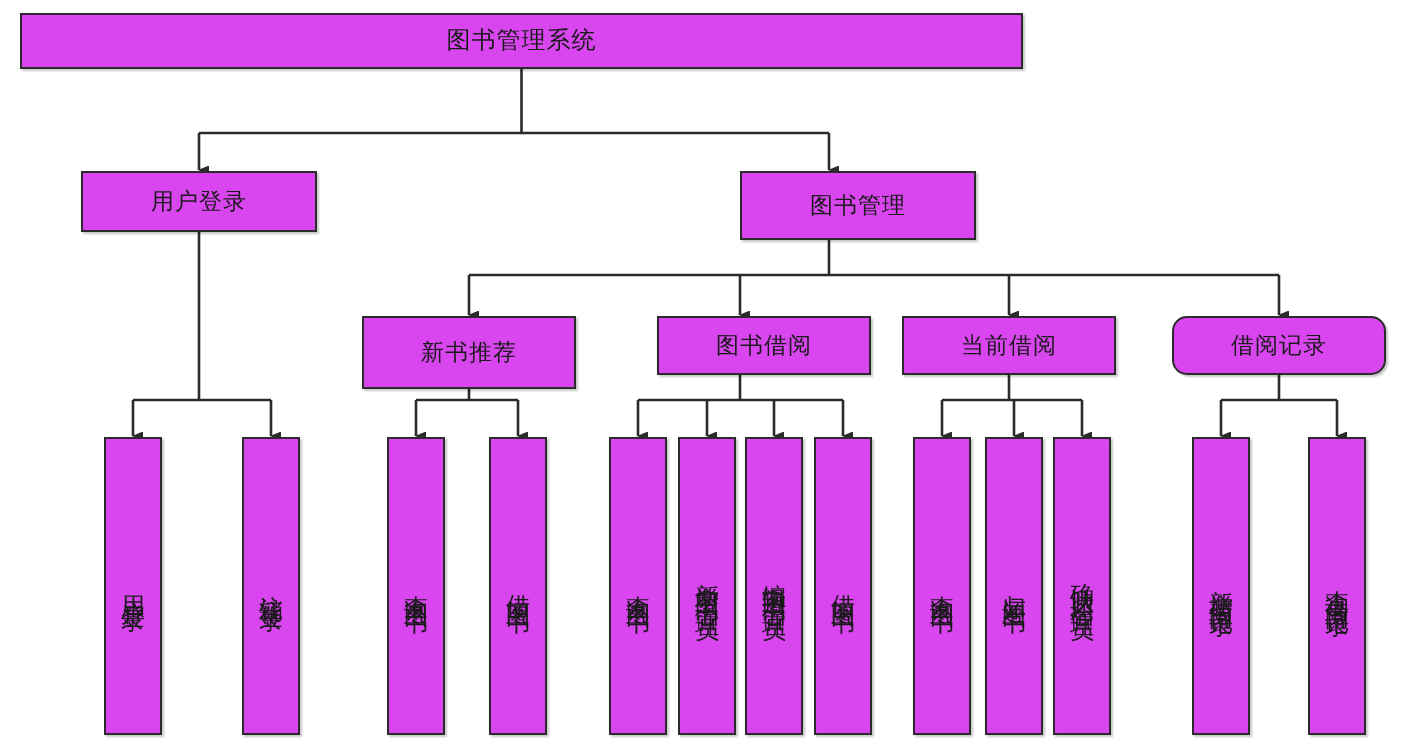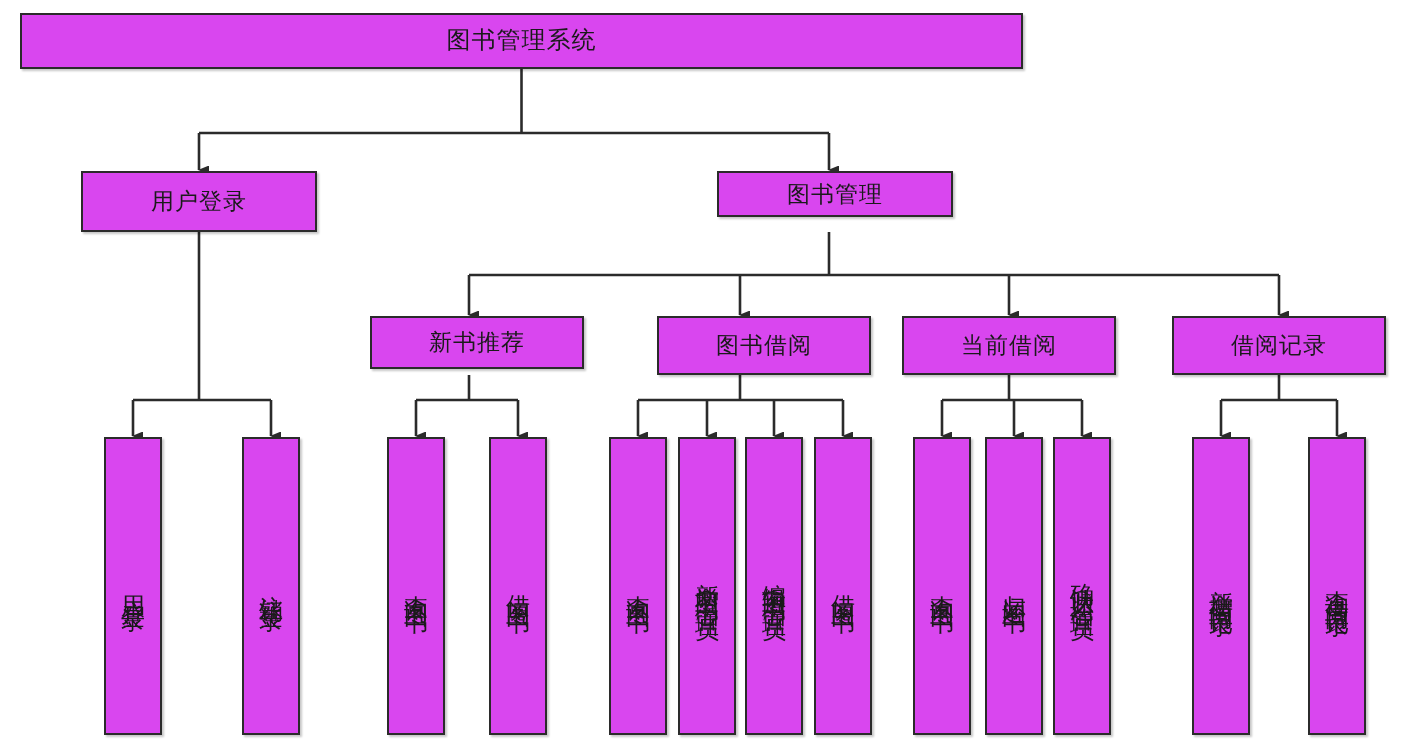--- a/index.html
+++ b/index.html
@@ -118,33 +118,33 @@
       </g>
   </svg>
 
   <div id="nodes">
       <div class="node h root" style="left: 20px; top: 13px; width: 1003px; height: 56px;">
         <span class="label">图书管理系统</span>
       </div>
       <div class="node h" style="left: 81px; top: 171px; width: 236px; height: 61px;">
         <span class="label">用户登录</span>
       </div>
-      <div class="node h" style="left: 717px; top: 171px; width: 236px; height: 46px;">
+      <div class="node h" style="left: 740px; top: 171px; width: 236px; height: 69px;">
         <span class="label">图书管理</span>
       </div>
-      <div class="node h" style="left: 370px; top: 316px; width: 214px; height: 53px;">
+      <div class="node h" style="left: 362px; top: 316px; width: 214px; height: 73px;">
         <span class="label">新书推荐</span>
       </div>
       <div class="node h" style="left: 633px; top: 316px; width: 214px; height: 59px; margin-left: 24px;">
         <span class="label">图书借阅</span>
       </div>
       <div class="node h" style="left: 902px; top: 316px; width: 214px; height: 59px;">
         <span class="label">当前借阅</span>
       </div>
-      <div class="node h" style="left: 1172px; top: 316px; width: 214px; height: 59px;">
+      <div class="node h" style="left: 1172px; top: 316px; width: 214px; height: 59px; border-radius: 15px;">
         <span class="label">借阅记录</span>
       </div>
       <div class="node v" style="left: 104px; top: 437px; width: 58px; height: 298px;">
         <span class="label">用户登录</span>
       </div>
       <div class="node v" style="left: 242px; top: 437px; width: 58px; height: 298px;">
         <span class="label">注销登录</span>
       </div>
       <div class="node v" style="left: 387px; top: 437px; width: 58px; height: 298px;">
         <span class="label">查询图书</span>

